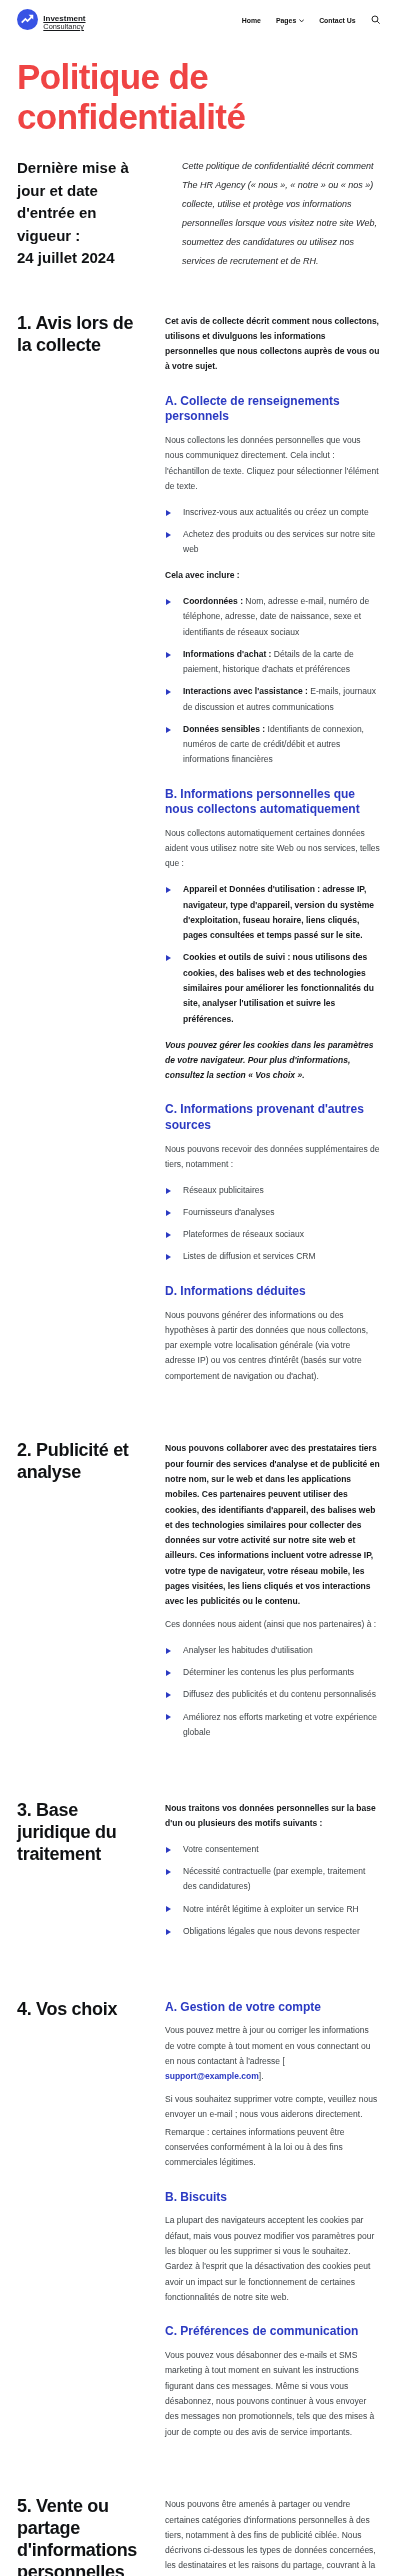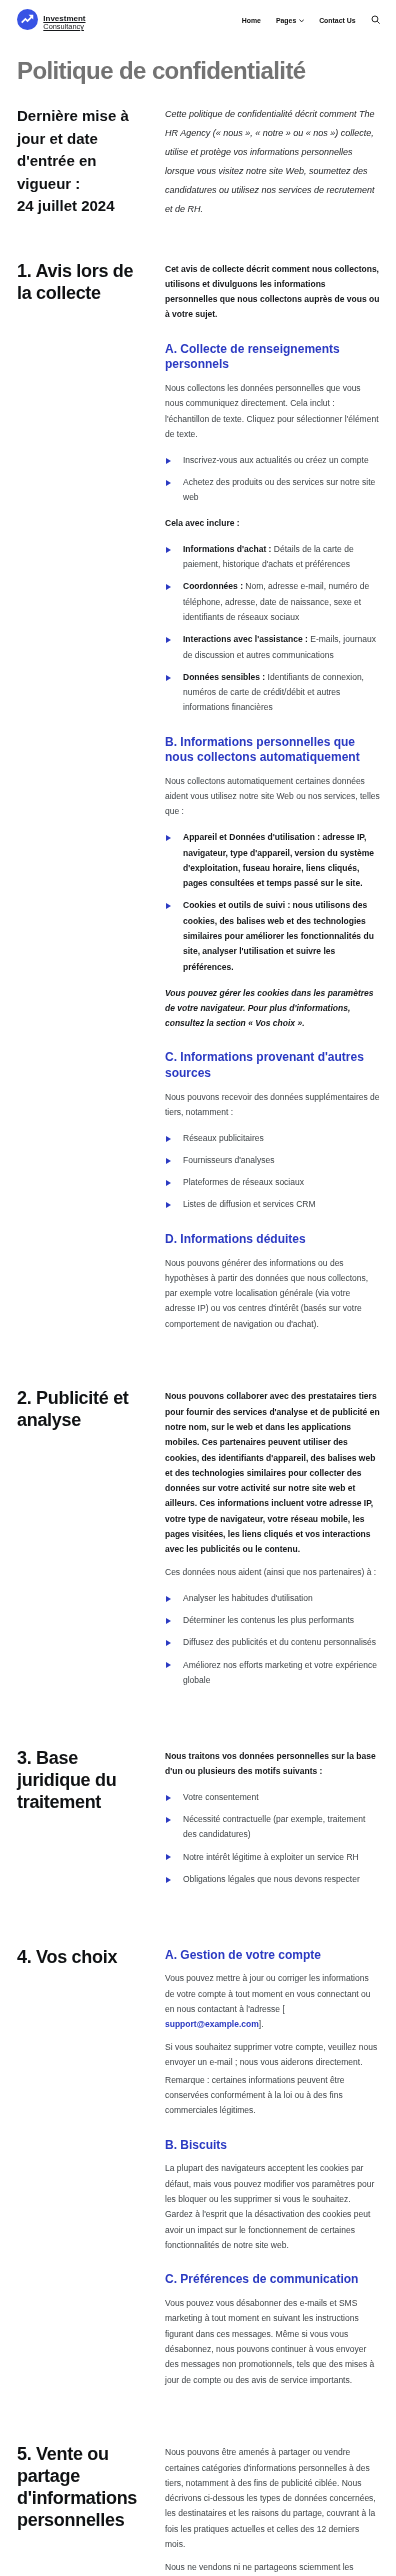--- a/index.html
+++ b/index.html
@@ -10,25 +10,25 @@
   
   .topbar { display:flex; justify-content:space-between; align-items:center; padding:8.5px 17px 6.4px; }
   .brand { display:flex; align-items:flex-end; gap:5.3px; cursor:pointer;text-decoration:underline; }
   .brand-text .bn1 { font-size:8px; font-weight:bold; line-height:1.15; }
   .brand-text .bn2 { font-size:7.4px; line-height:1.15; }
   .nav { display:flex; align-items:center; gap:15px; }
   .nav-item { display:flex; align-items:center; gap:2.6px; font-size:6.9px; font-weight:bold; color:#111; text-decoration:none; }
   .search-btn { display:flex; align-items:center; }
 
   
-  h1.title { font-size:24px; font-weight:800; letter-spacing:-0.6px; padding:19px 17px 4.2px; color:#737373; }
+  h1.title { font-size:35px; font-weight:800; letter-spacing:-0.6px; padding:19px 17px 4.2px; color:#ef4444; }
   .grid { display:grid; grid-template-columns:132px 1fr; column-gap:16px; padding:0 17px; }
   .intro { margin-top:16px; margin-bottom:41px; }
   .updated { font-weight:bold; font-size:15px; line-height:1.5; color:#101214; }
-  .lead { font-style:italic; font-size:9px; line-height:2.12; color:#26282b; }
+  .lead { font-style:italic; font-size:9px; line-height:2.12; color:#26282b;margin-left:17px; }
 
   
   .row { margin-bottom:49px; }
   .sec-h { font-size:18px; font-weight:800; line-height:1.22; letter-spacing:-0.3px; color:#101214; }
   .sub { color:var(--accent); font-size:12px; font-weight:800; line-height:1.28; margin:19px 0 8.5px; }
   .sec-body > :first-child { margin-top:1px; }
   .body { font-size:8.5px; line-height:1.8; color:var(--body); margin:7.4px 0; }
   .body.bold { font-weight:bold; color:var(--ink); }
   .body.italic { font-style:italic; }
   .lines p { margin:2px 0; }
@@ -98,22 +98,22 @@
       <div class="sec-body">
         <p class="body bold">Cet avis de collecte décrit comment nous collectons, utilisons et divulguons les informations personnelles que nous collectons auprès de vous ou à votre sujet.</p>
         <h3 class="sub">A. Collecte de renseignements personnels</h3>
         <p class="body">Nous collectons les données personnelles que vous nous communiquez directement. Cela inclut : l'échantillon de texte. Cliquez pour sélectionner l'élément de texte.</p>
         <ul class="blt">
           <li><span>Inscrivez-vous aux actualités ou créez un compte</span></li>
           <li><span>Achetez des produits ou des services sur notre site web</span></li>
         </ul>
         <p class="body bold">Cela avec inclure :</p>
         <ul class="blt">
+          <li><b>Coordonnées :</b><span> Nom, adresse e-mail, numéro de téléphone, adresse, date de naissance, sexe et identifiants de réseaux sociaux</span></li>
           <li><b>Informations d'achat :</b><span> Détails de la carte de paiement, historique d'achats et préférences</span></li>
-          <li><b>Coordonnées :</b><span> Nom, adresse e-mail, numéro de téléphone, adresse, date de naissance, sexe et identifiants de réseaux sociaux</span></li>
           <li><b>Interactions avec l'assistance :</b><span> E-mails, journaux de discussion et autres communications</span></li>
           <li><b>Données sensibles :</b><span> Identifiants de connexion, numéros de carte de crédit/débit et autres informations financières</span></li>
         </ul>
         <h3 class="sub">B. Informations personnelles que nous collectons automatiquement</h3>
         <p class="body">Nous collectons automatiquement certaines données aident vous utilisez notre site Web ou nos services, telles que :</p>
         <ul class="blt allbold">
           <li><span>Appareil et Données d'utilisation : adresse IP, navigateur, type d'appareil, version du système d'exploitation, fuseau horaire, liens cliqués, pages consultées et temps passé sur le site.</span></li>
           <li><span>Cookies et outils de suivi : nous utilisons des cookies, des balises web et des technologies similaires pour améliorer les fonctionnalités du site, analyser l'utilisation et suivre les préférences.</span></li>
         </ul>
         <p class="body bold italic">Vous pouvez gérer les cookies dans les paramètres de votre navigateur. Pour plus d'informations, consultez la section « Vos choix ».</p>

